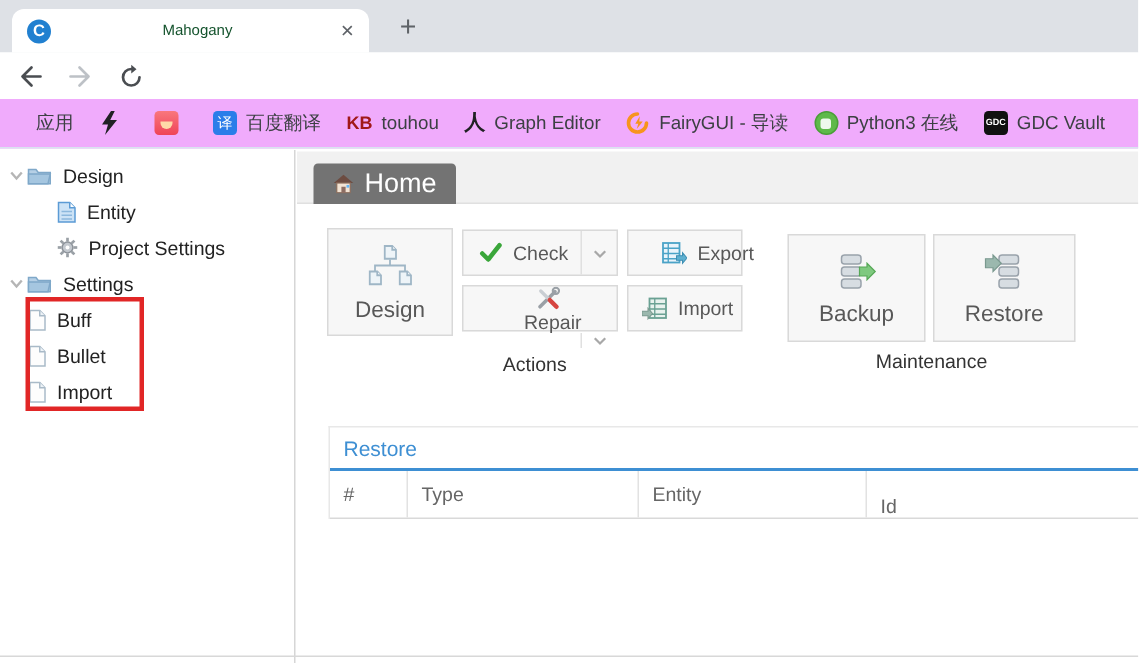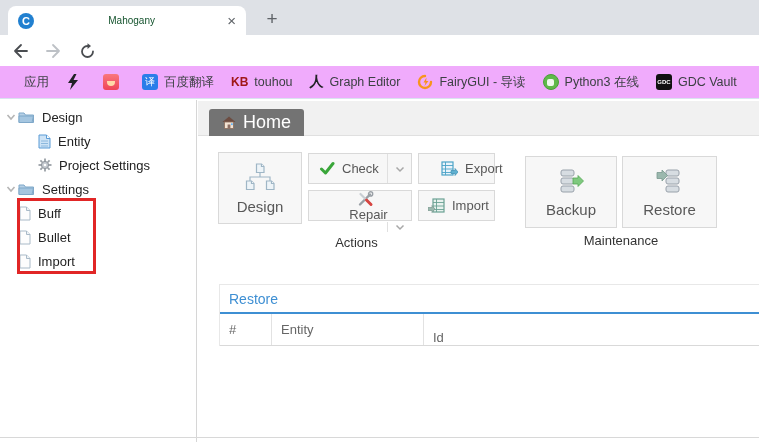--- a/index.html
+++ b/index.html
@@ -381,19 +381,20 @@
     </span>
     <span>Backup</span>
   </div>
 
   <div class="grp-label" style="left:525px;top:233px;width:192px;">Maintenance</div>
 
   <div class="issues">
     <div class="issues-title">Restore</div>
     <div class="ihead">
       <div class="c c1">#</div>
+      <div class="c c2">Type</div>
       <div class="c c3">Entity</div>
       <div class="c c4">Id</div>
     </div>
   </div>
 
   <div class="winline"></div>
 </div>
 
 </body></html>

